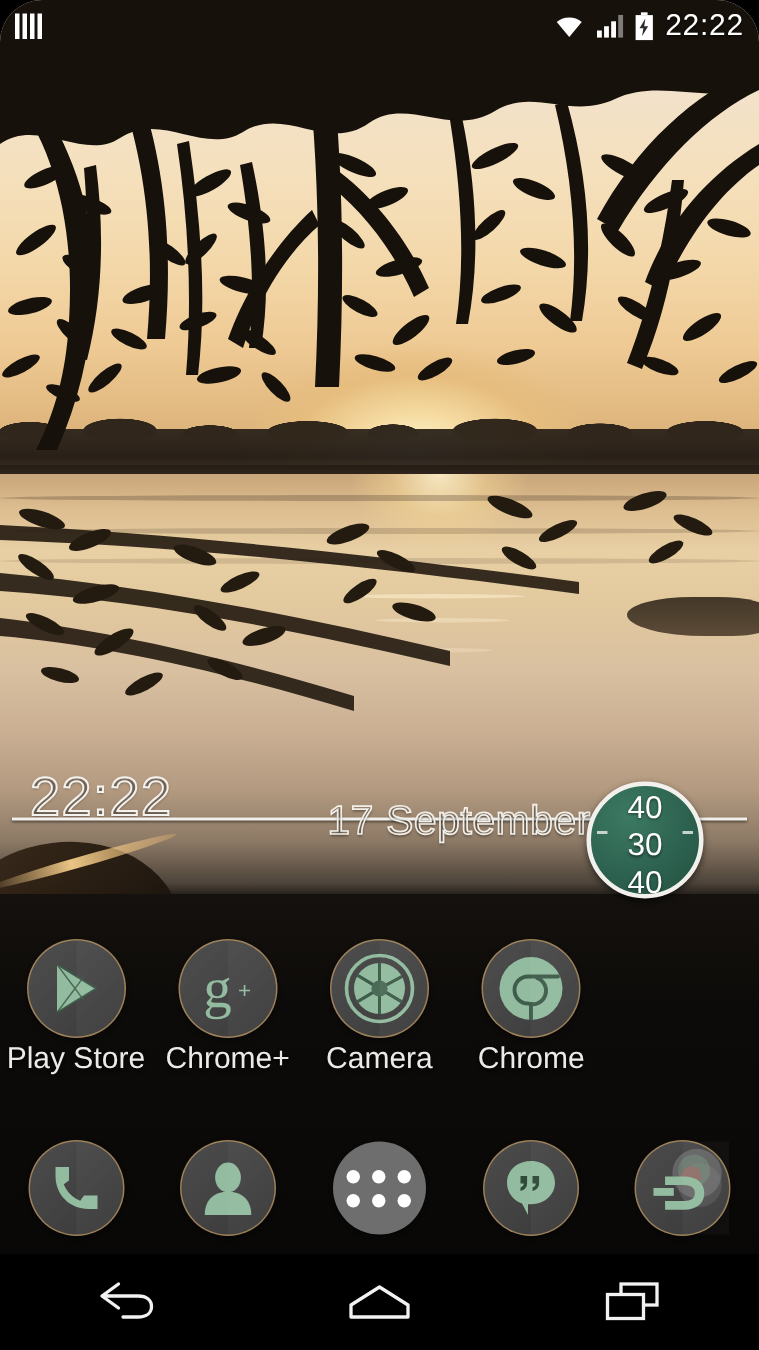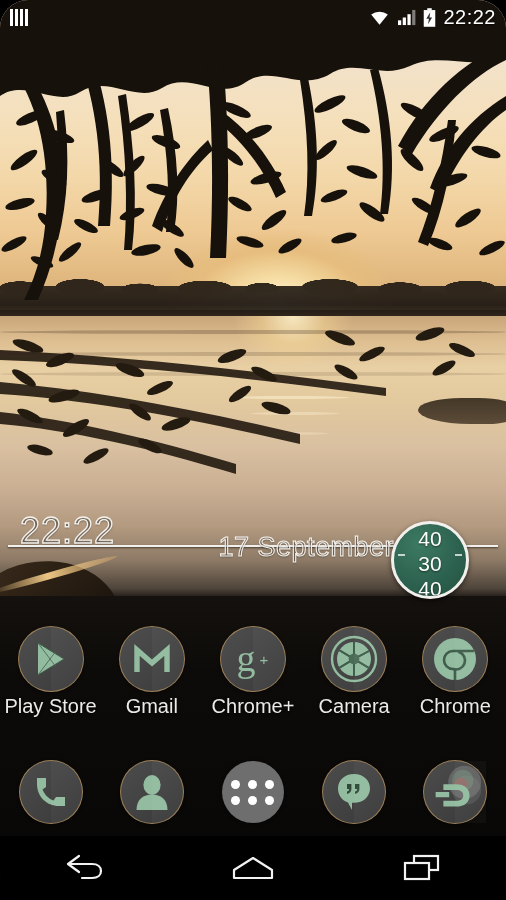--- a/index.html
+++ b/index.html
@@ -414,28 +414,20 @@
       <div class="app-icon">
         <svg width="40" height="40" viewBox="0 0 40 40">
           <path d="M7 4 L33 20 L7 36 Z" fill="#92bb9f"></path>
           <path d="M7 4 L33 20 L7 36" stroke="#3d5b48" stroke-width="1" fill="none"></path>
           <path d="M7 4 L25 28 M7 36 L25 12" stroke="#3d5b48" stroke-width=".9" fill="none" opacity=".85"></path>
         </svg>
       </div>
       <div class="app-label">Play Store</div>
     </div>
 
-    <div class="app-cell">
-      <div class="app-icon">
-        <svg width="40" height="40" viewBox="0 0 40 40">
-          <path d="M5 33 L5 11 L20 24 L35 11 L35 33" stroke="#92bb9f" stroke-width="5.4" fill="none" stroke-linejoin="miter" stroke-linecap="butt"></path>
-        </svg>
-      </div>
-      <div class="app-label">Gmail</div>
-    </div>
 
     <div class="app-cell">
       <div class="app-icon">
         <svg width="44" height="44" viewBox="0 0 44 44">
           <text x="15" y="34" font-family="'Liberation Serif', serif" font-size="38" fill="#92bb9f" text-anchor="middle">g</text>
           <text x="33" y="28" font-family="'Liberation Sans', sans-serif" font-size="15" fill="#92bb9f" text-anchor="middle">+</text>
         </svg>
       </div>
       <div class="app-label">Chrome+</div>
     </div>

